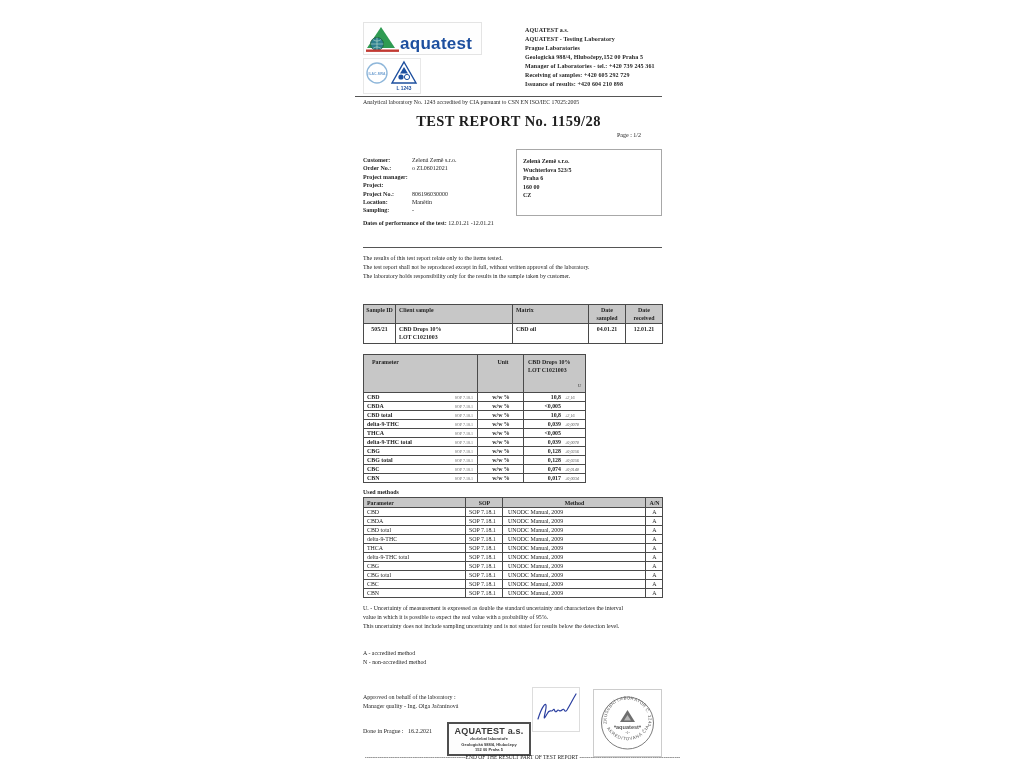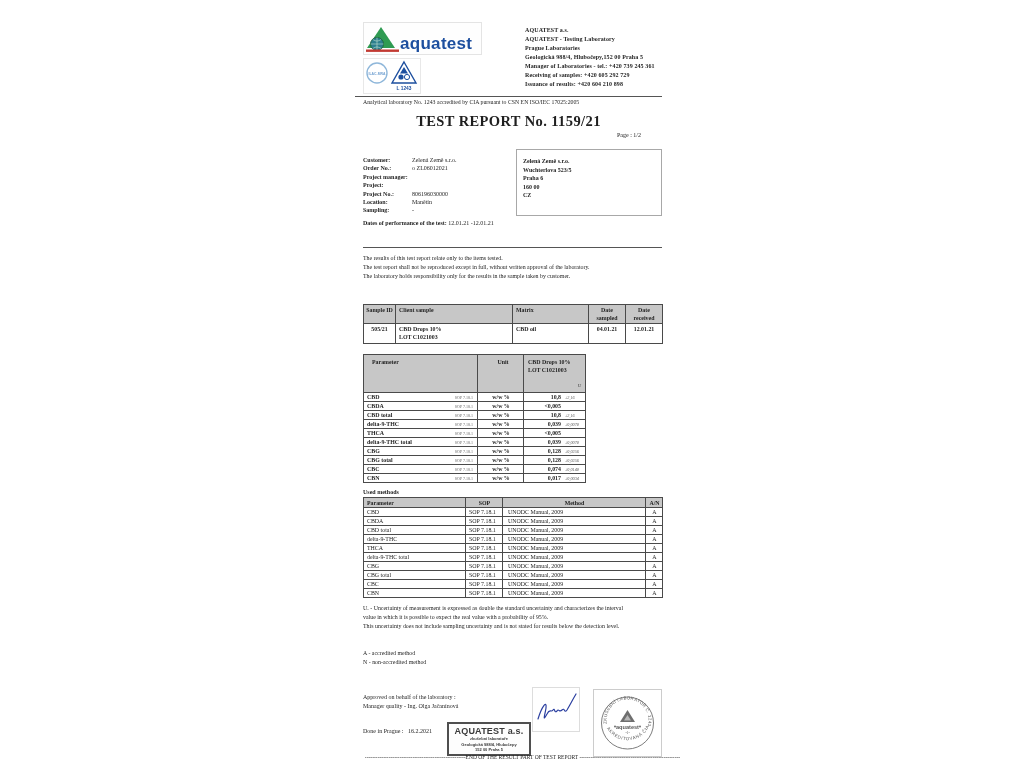--- a/index.html
+++ b/index.html
@@ -114,21 +114,21 @@
     <div>Prague Laboratories</div>
     <div>Geologická 988/4, Hlubočepy,152 00 Praha 5</div>
     <div>Manager of Laboratories - tel.:  +420 739 245 361</div>
     <div>Receiving of samples: +420 605 292 729</div>
     <div>Issuance of results: +420 604 210 898</div>
   </div>
 
   <div class="abs rule rule1"></div>
   <div class="abs accred-note">Analytical laboratory No. 1243 accredited by CIA pursuant to CSN EN ISO/IEC 17025:2005</div>
 
-  <div class="abs report-title">TEST REPORT No.  1159/21</div>
+  <div class="abs report-title">TEST REPORT No.  1159/28</div>
   <div class="abs page-num">Page :  1/2</div>
 
   <div class="abs cust">
     <div><span class="lbl">Customer:</span><span>Zelená Země s.r.o.</span></div>
     <div><span class="lbl">Order No.:</span><span>o ZL06012021</span></div>
     <div><span class="lbl">Project manager:</span><span></span></div>
     <div><span class="lbl">Project:</span><span></span></div>
     <div><span class="lbl">Project No.:</span><span>806196030000</span></div>
     <div><span class="lbl">Location:</span><span>Manětín</span></div>
     <div><span class="lbl">Sampling:</span><span>-</span></div>

